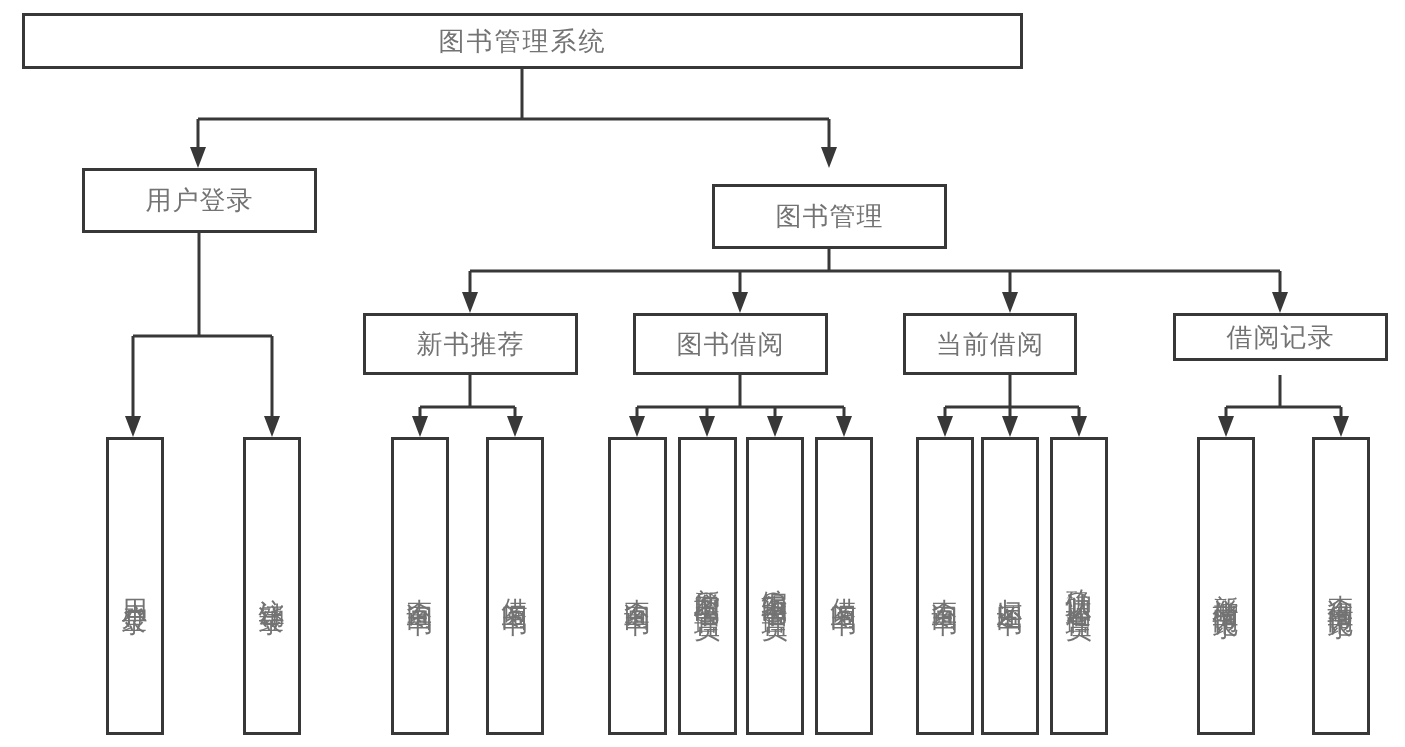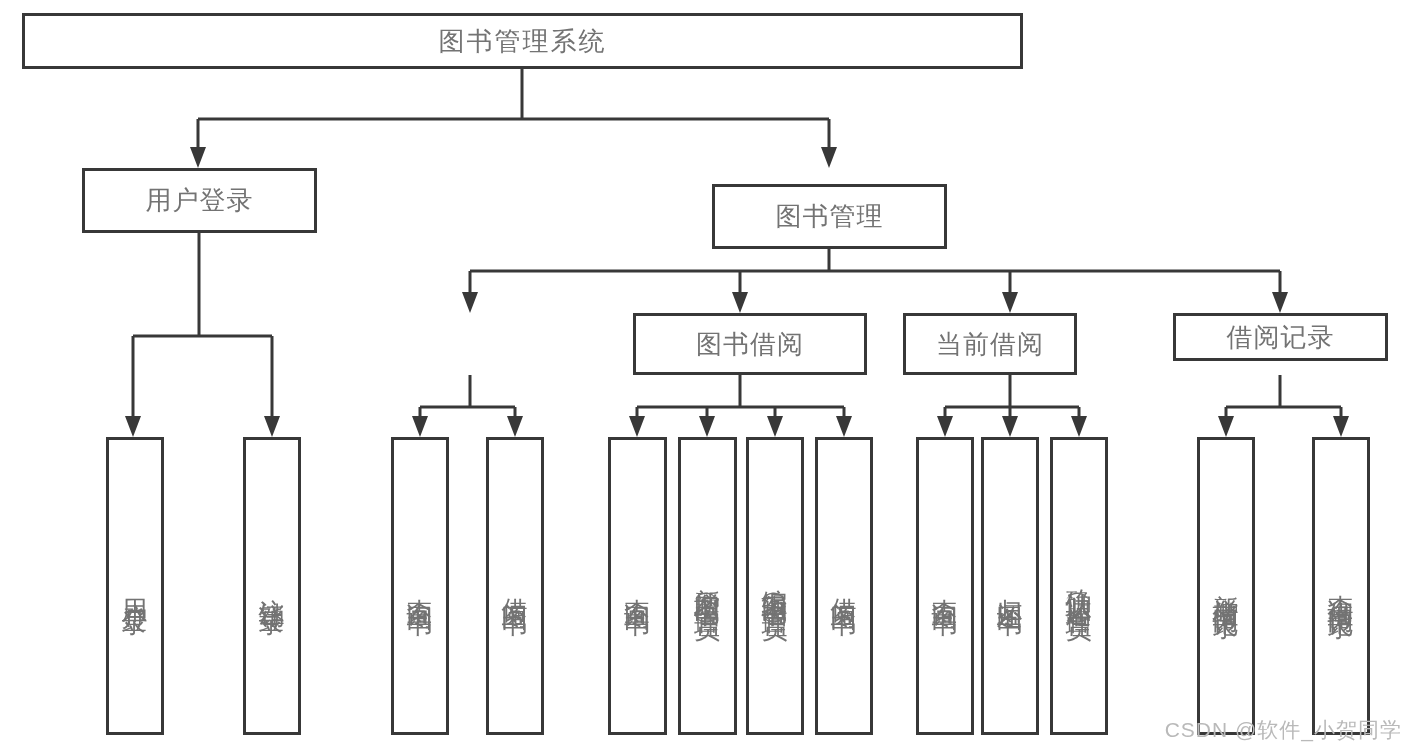--- a/index.html
+++ b/index.html
@@ -45,21 +45,24 @@
     <span>图书管理系统</span>
   </div>
 
   <div class="node hbox" style="left:82px;top:168px;width:235px;height:65px;">
     <span>用户登录</span>
   </div>
   <div class="node hbox" style="left:712px;top:168px;width:235px;height:65px;margin-top:16px;">
     <span>图书管理</span>
   </div>
 
-  <div class="node hbox" style="left:633px;top:313px;width:234px;height:62px;">
+  <div class="node hbox" style="left:363px;top:313px;width:215px;height:62px;">
+    <span>新书推荐</span>
+  </div>
+  <div class="node hbox" style="left:633px;top:313px;width:195px;height:62px;">
     <span>图书借阅</span>
   </div>
   <div class="node hbox" style="left:903px;top:313px;width:174px;height:62px;">
     <span>当前借阅</span>
   </div>
   <div class="node hbox" style="left:1173px;top:313px;width:215px;height:48px;">
     <span>借阅记录</span>
   </div>
 
   <div class="node vbox" style="left:106px;top:437px;width:58px;height:298px;">
@@ -99,15 +102,14 @@
     <span>确认归还（管理员）</span>
   </div>
 
   <div class="node vbox" style="left:1197px;top:437px;width:58px;height:298px;">
     <span>新增借阅记录</span>
   </div>
   <div class="node vbox" style="left:1312px;top:437px;width:58px;height:298px;">
     <span>查询借阅记录</span>
   </div>
 
-  <div id="watermark">CSDN @软件_小贺同学</div>
 
 </div>
 
 </body></html>

